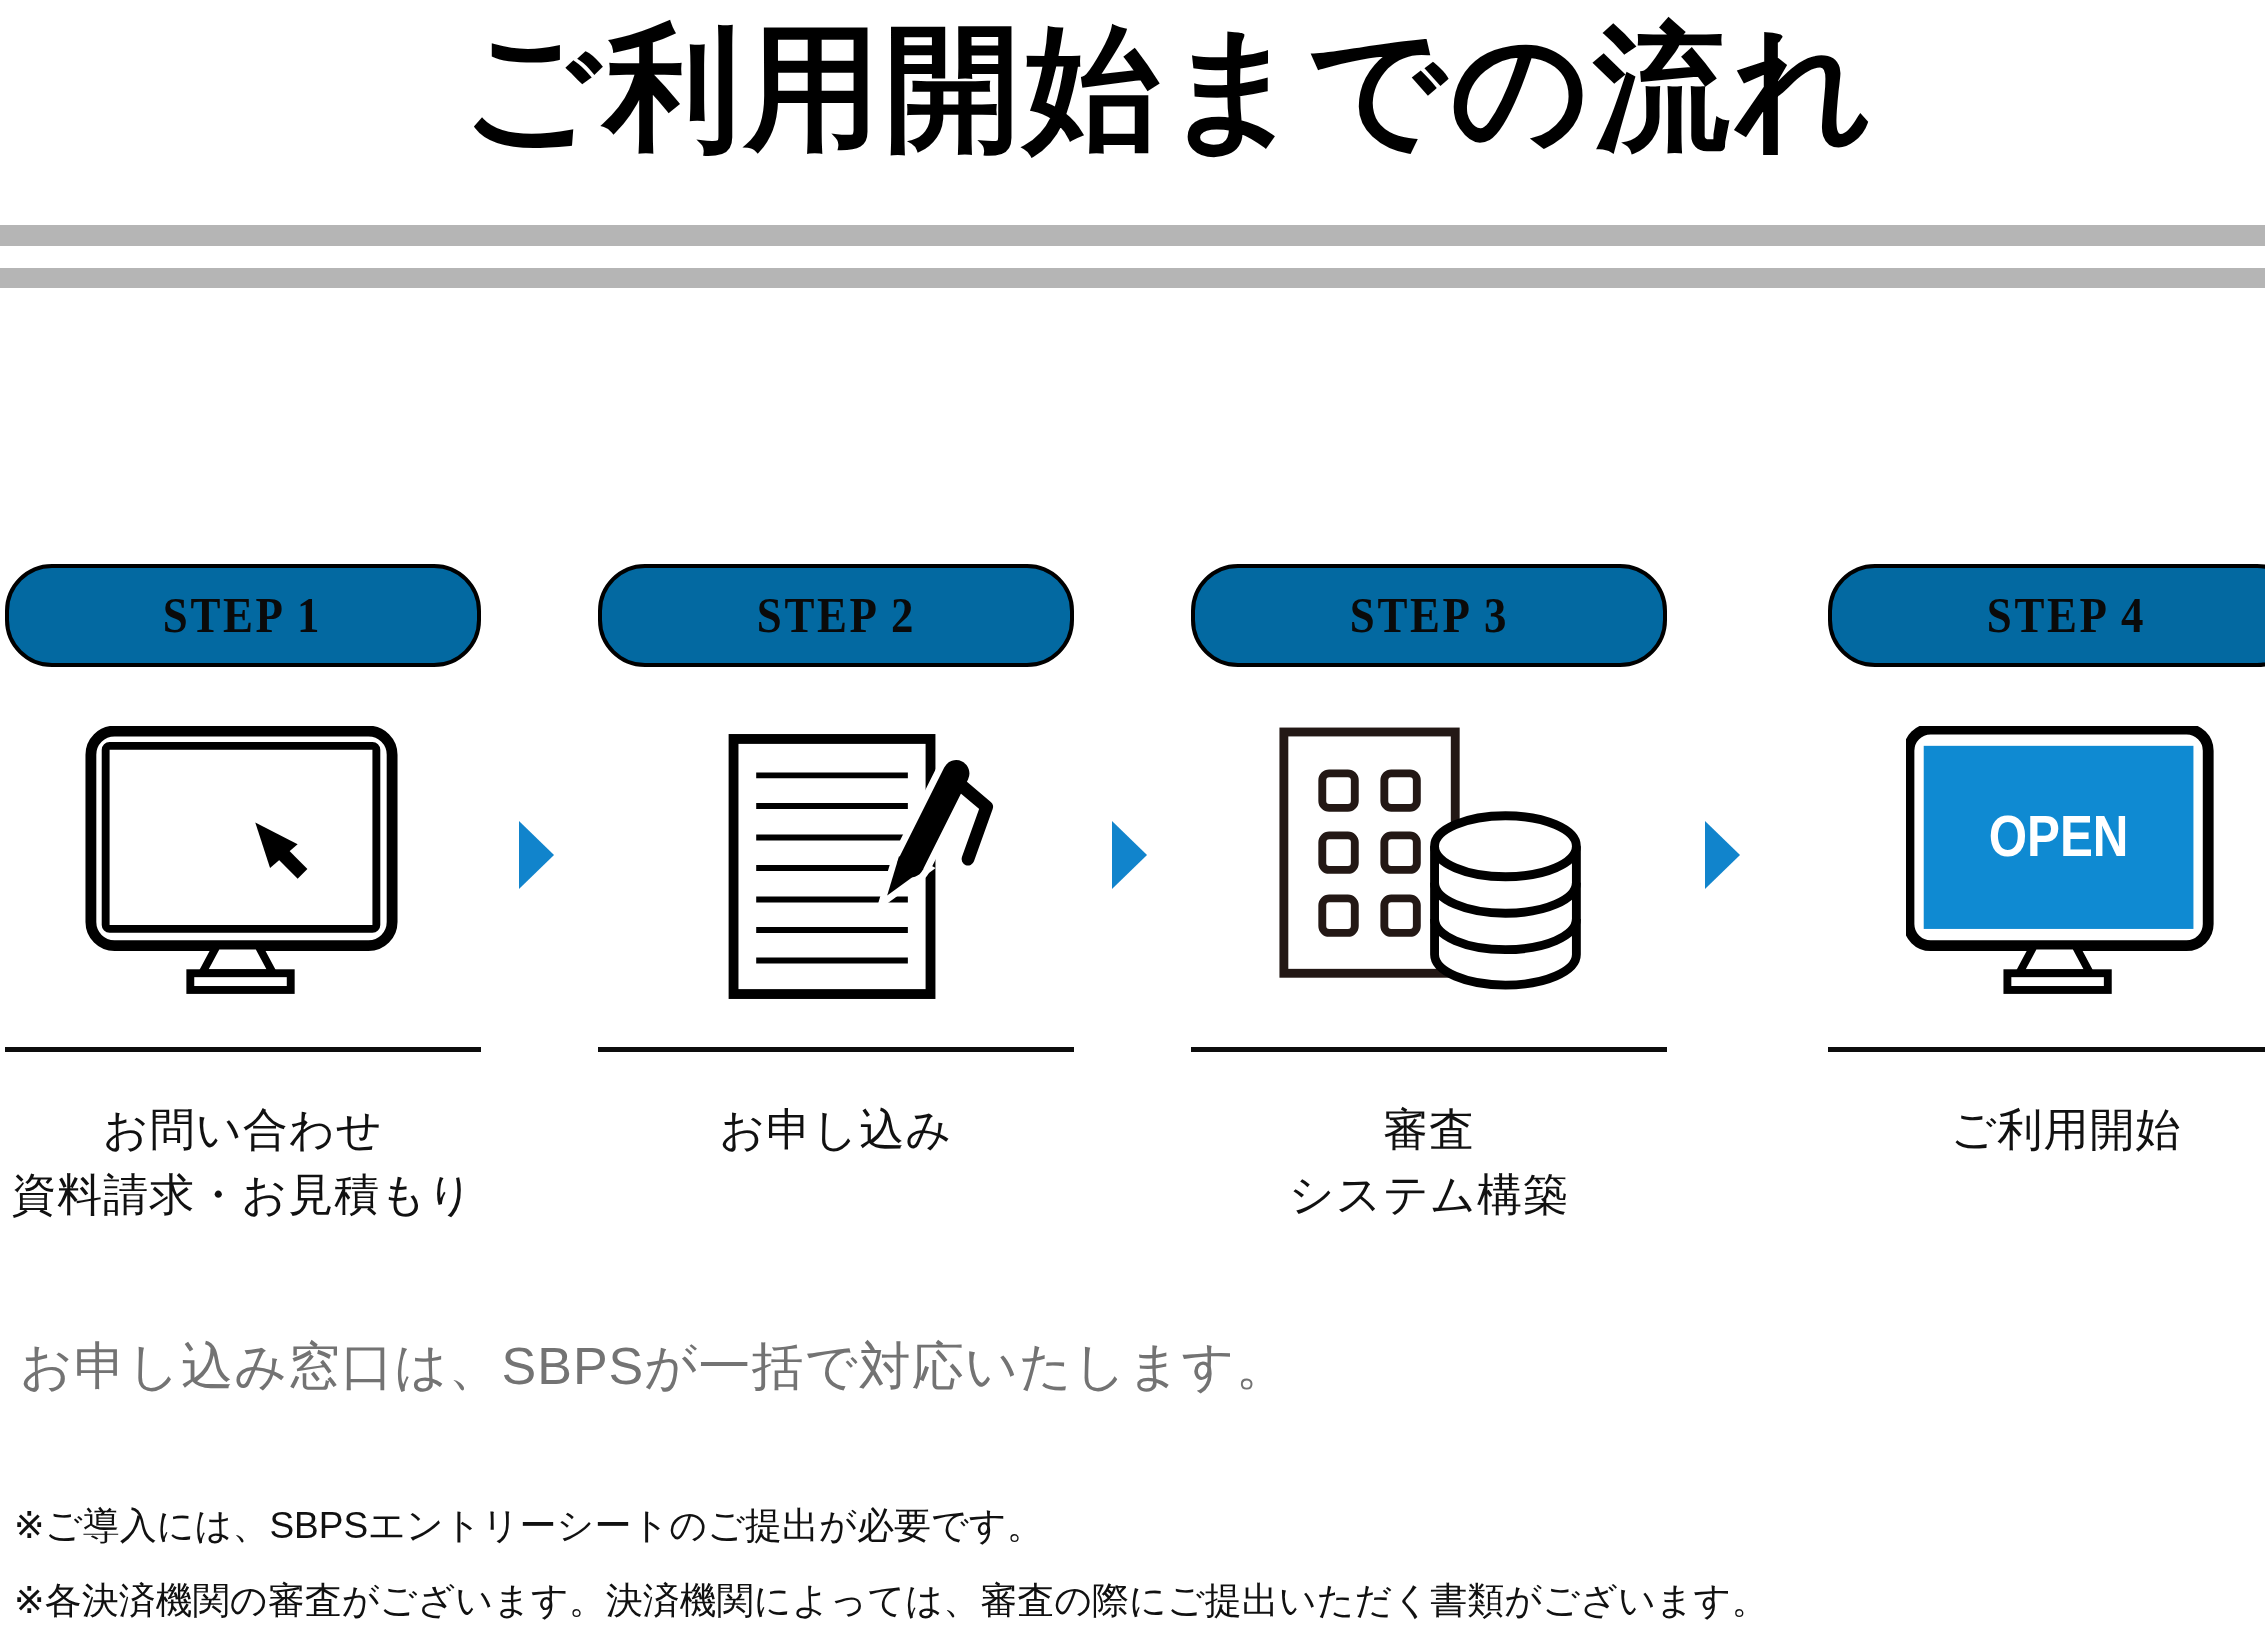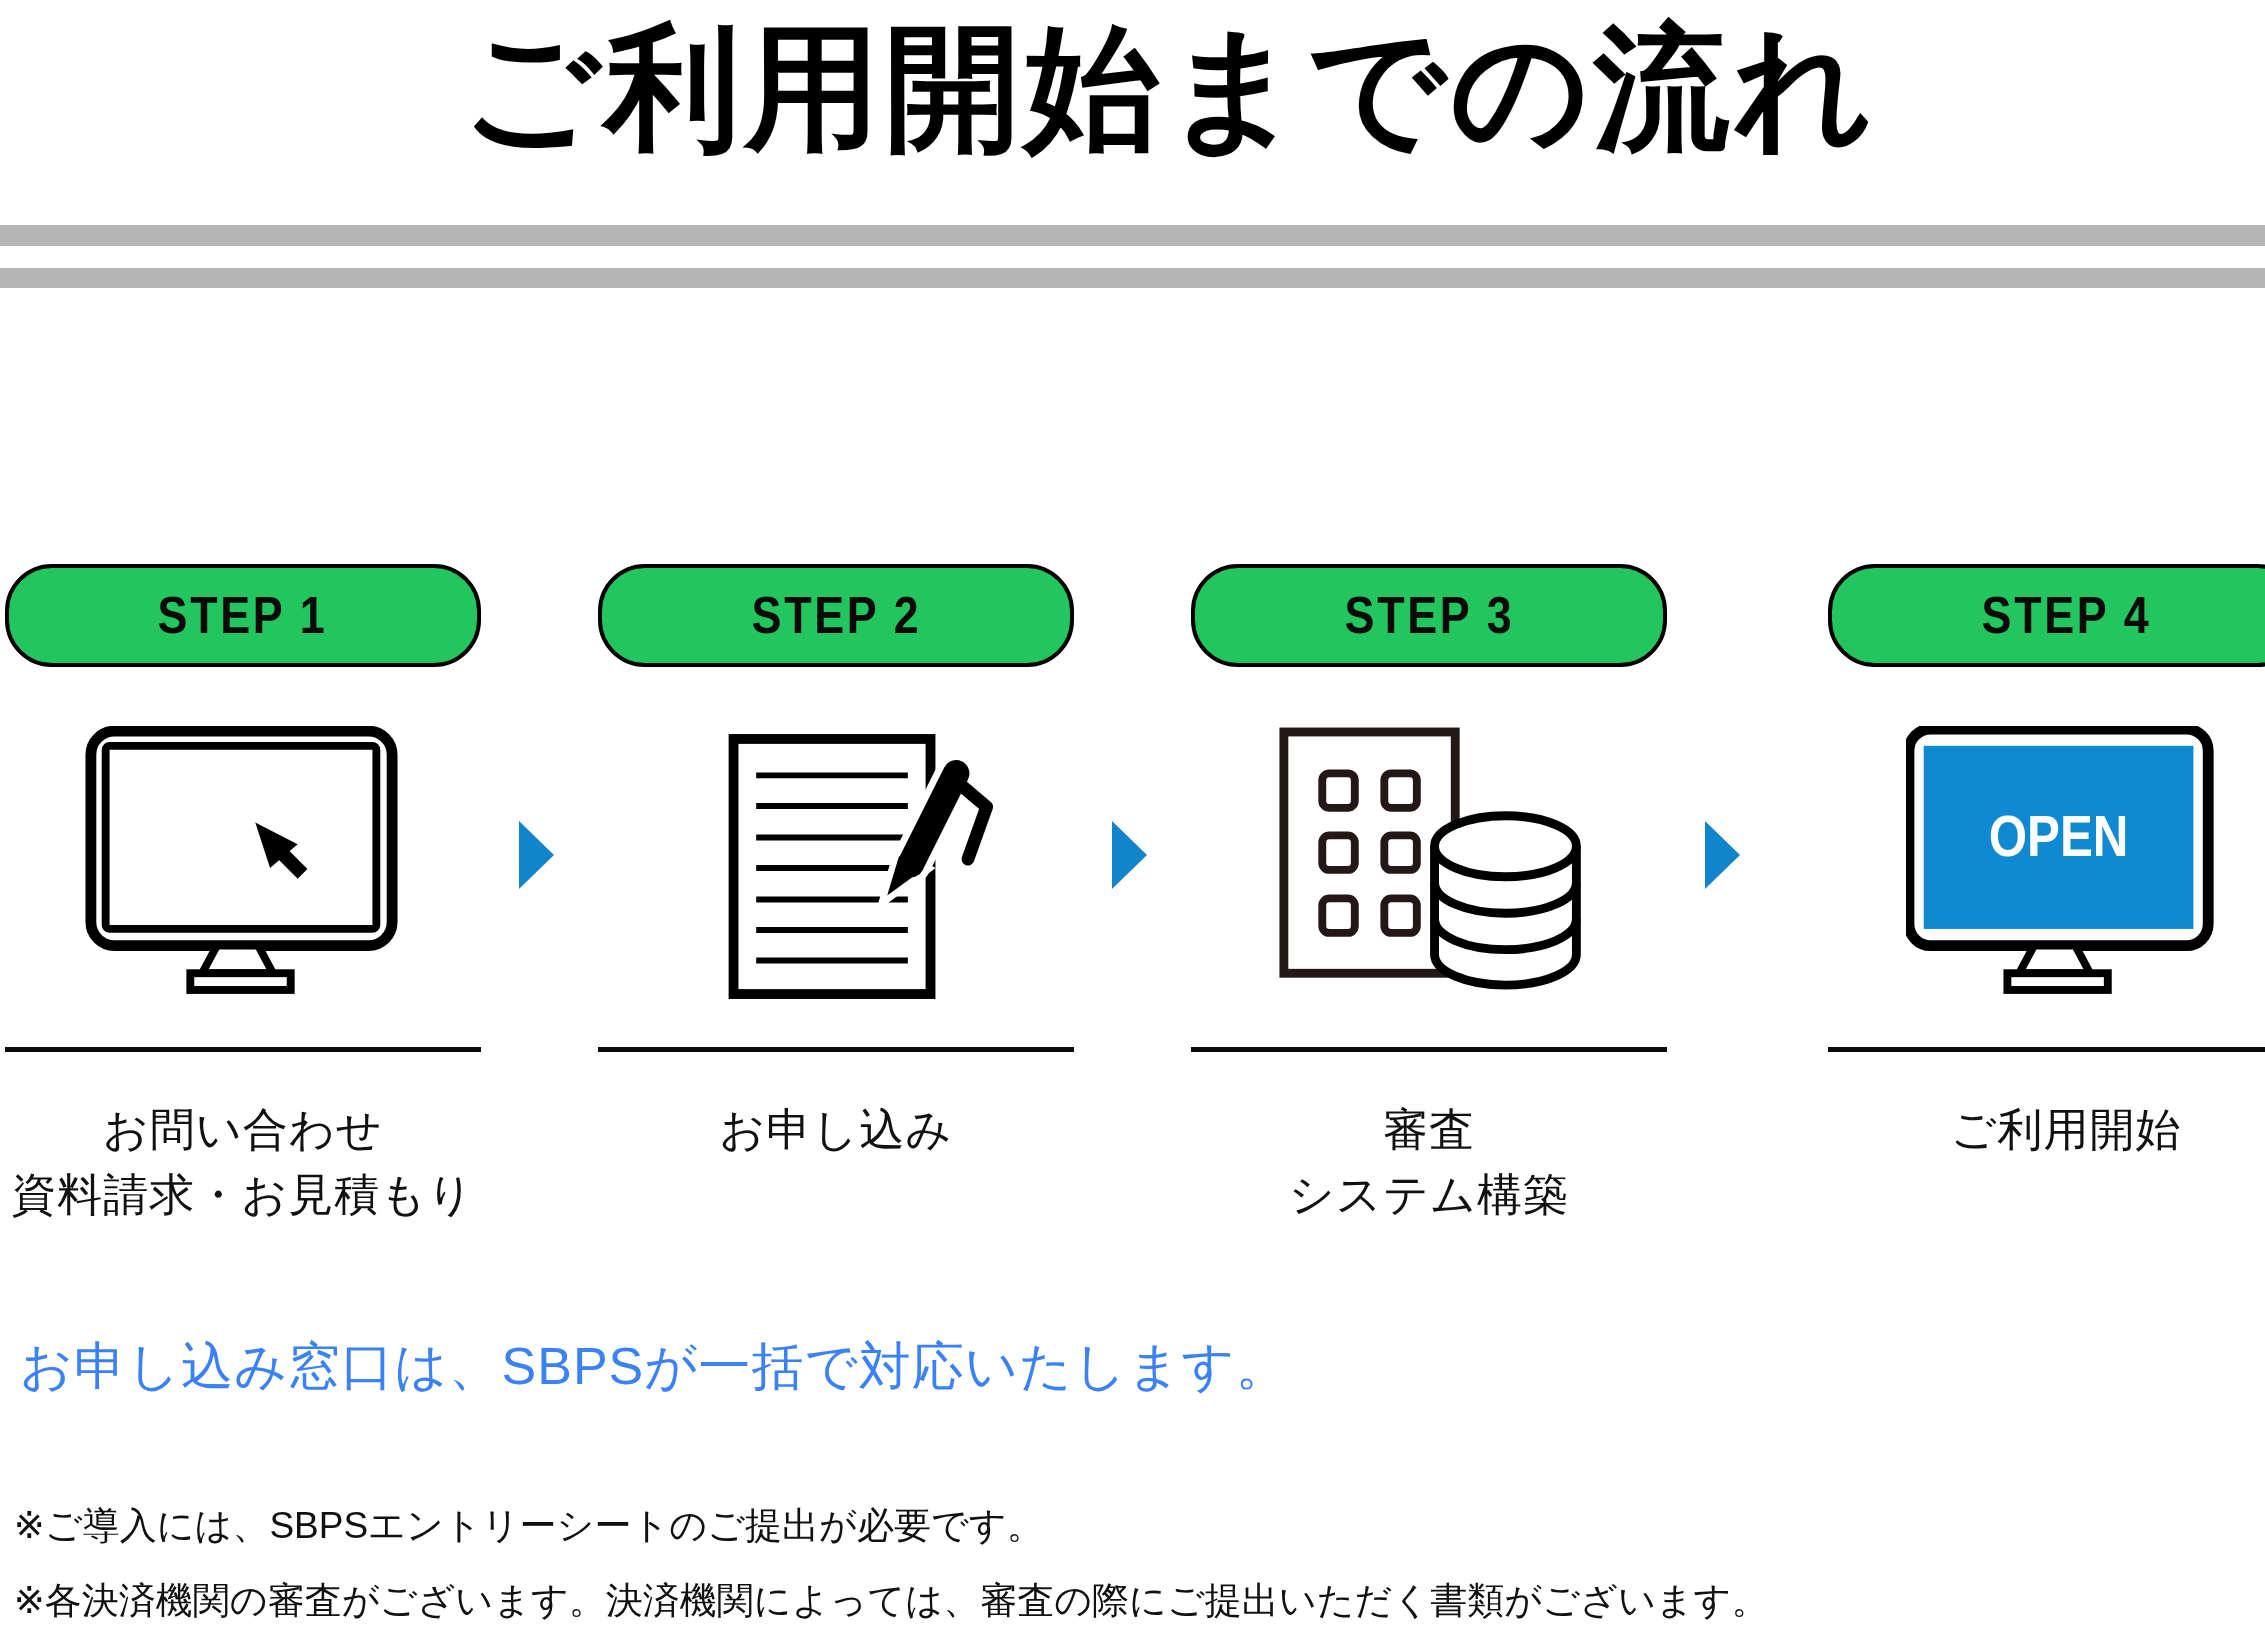--- a/index.html
+++ b/index.html
@@ -13,42 +13,42 @@
   .bar-1{top:225px;height:20.7px;}
   .bar-2{top:268px;height:19.7px;}
 
   .subtitle{position:absolute;top:372px;left:0;width:100%;text-align:center;
             font-size:63px;font-weight:700;letter-spacing:2px;color:#0d0d0d;}
 
   .step-col{position:absolute;top:552px;width:476px;height:709px;}
   .col-1{left:4.9px;} .col-2{left:598px;} .col-3{left:1191px;} .col-4{left:1828px;}
 
   .badge{position:absolute;top:11.8px;left:0;width:476px;height:103px;box-sizing:border-box;
-         background:#22c55e;border:4.9px solid #000;border-radius:47px;
-         display:flex;align-items:center;justify-content:center;}
+         background:#0369a1;border:4.9px solid #000;border-radius:47px;
+         display:flex;align-items:center;justify-content:center;font-family:Liberation Serif, serif;}
   .badge span{display:inline-block;font-size:51px;font-weight:800;letter-spacing:3px;
               transform:scaleX(0.88);color:#0a0a0a;}
 
   .icon-wrap{position:absolute;top:174px;}
   .iw-1{left:79px;}  .iw-2{left:106px;} .iw-3{left:85px;} .iw-4{left:78px;}
 
   .divider{position:absolute;top:495px;left:0;width:476px;border-top:5.9px solid #0d0d0d;}
 
   .step-label{position:absolute;left:-29.6px;width:535px;text-align:center;
               font-size:45px;font-weight:500;color:#111;letter-spacing:1px;}
   .label-1{top:548px;}
   .label-2{top:613px;}
 
   .arrow{position:absolute;top:821px;width:0;height:0;
          border-top:34px solid transparent;border-bottom:34px solid transparent;
          border-left:35px solid #1184cc;}
   .arrow-1{left:519px;} .arrow-2{left:1112px;} .arrow-3{left:1705px;}
 
   .statement{position:absolute;top:1332px;left:19.7px;font-size:52px;font-weight:500;
-             letter-spacing:1px;color:#3b82f6;}
+             letter-spacing:1px;color:#737373;}
 
   .note{position:absolute;left:13.8px;font-size:37px;font-weight:400;color:#111;}
   .note-1{top:1501px;}
   .note-2{top:1576px;}
 </style>
 </head>
 <body>
 
 <div class="canvas">
 

